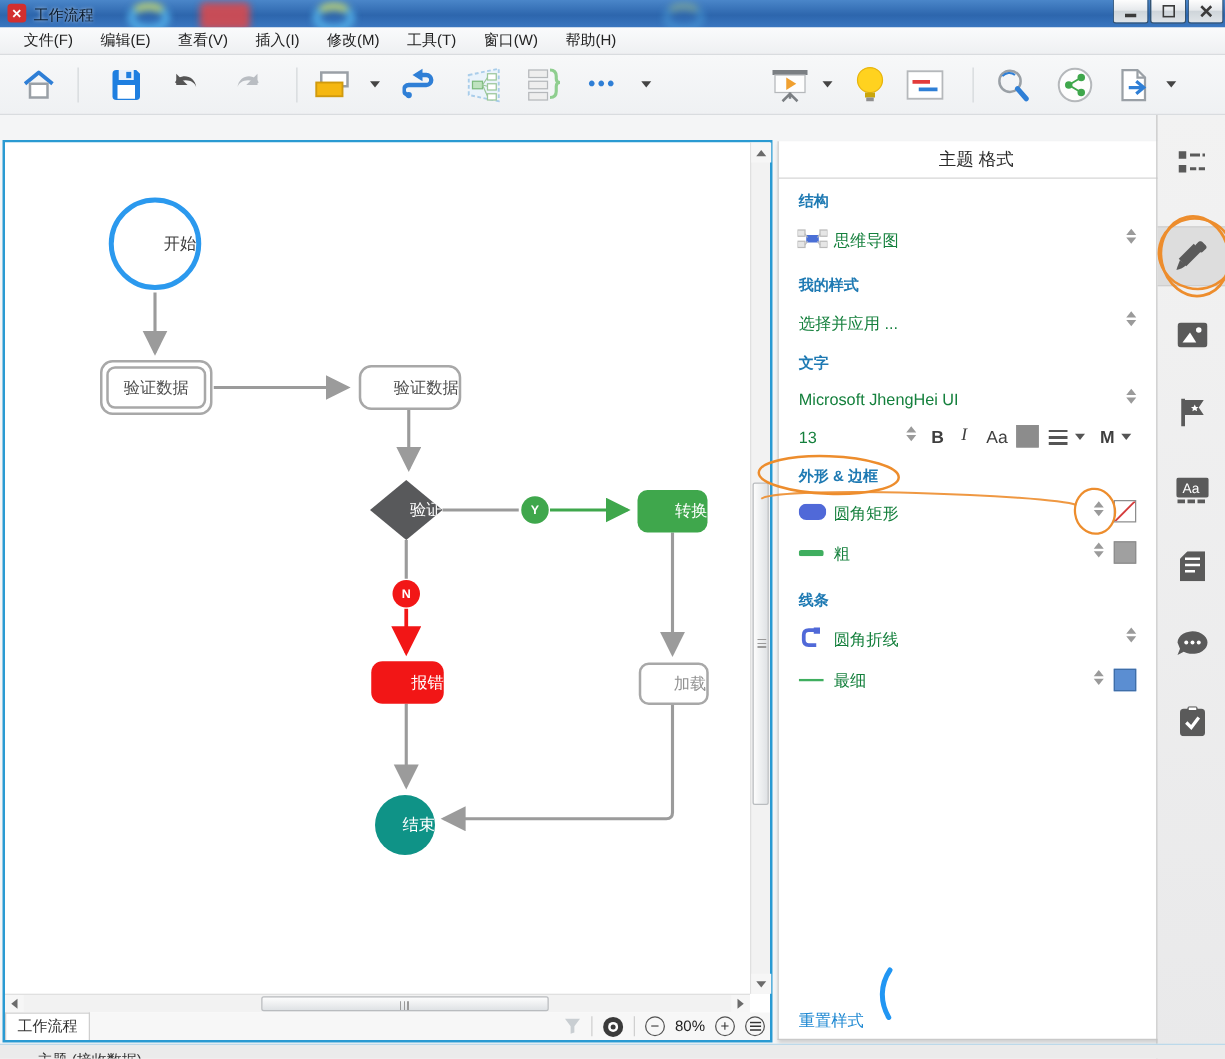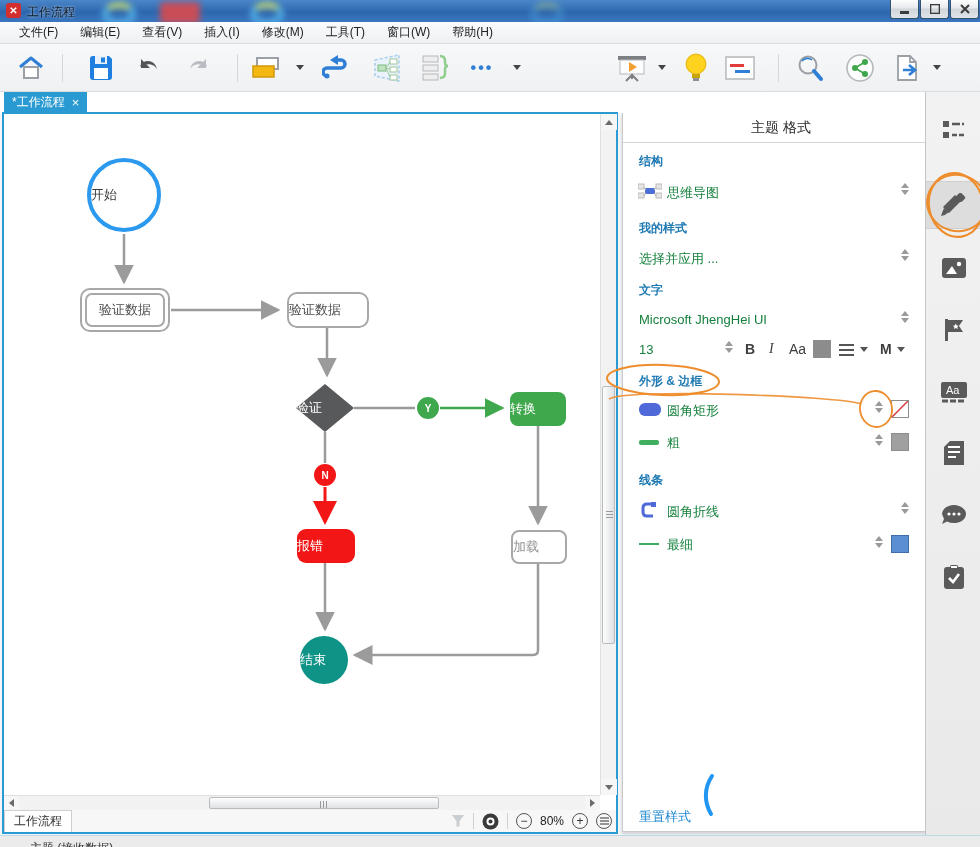--- a/index.html
+++ b/index.html
@@ -33,21 +33,21 @@
 
   
   .tabrow { position:absolute; left:0; top:92px; width:980px; height:21px; background:#fff; }
   .doc-tab { position:absolute; left:4px; top:0; height:21px; background:#2a9ad2; color:#fff; font-size:12px; display:flex; align-items:center; padding:0 8px; gap:7px; }
   .doc-tab .close { font-size:13px; }
 
   
   .canvas { position:absolute; left:2px; top:112px; width:616px; height:722px; border:2px solid #2a9ad2; background:#fff; }
   .diagram { position:absolute; left:0; top:0; width:596px; height:681px; background:#fff; overflow:hidden; }
   .edges { position:absolute; left:0; top:0; }
-  .node { position:absolute; display:flex; align-items:center; justify-content:flex-start; font-size:13px; color:#4d4d4d; background:#fff; }
+  .node { position:absolute; display:flex; align-items:center; justify-content:flex-end; font-size:13px; color:#4d4d4d; background:#fff; }
   .n-start { left:83px; top:44px; width:74px; height:74px; border:4px solid #2b99ee; border-radius:50%; color:#3c3c3c; }
   .n-outer { left:76px; top:174px; width:90px; height:44px; border:2px solid #a8a8a8; border-radius:10px; padding:3px; }
   .n-inner { width:100%; height:100%; border:2px solid #a8a8a8; border-radius:7px; display:flex; align-items:center; justify-content:center; color:#4d4d4d; }
   .n-vdata { left:283px; top:178px; width:82px; height:36px; border:2px solid #a8a8a8; border-radius:10px; }
   .n-diamond { left:292px; top:270px; width:58px; height:48px; background:#58595b; color:#fff; clip-path:polygon(50% 0,100% 50%,50% 100%,0 50%); }
   .n-convert { left:506px; top:278px; width:56px; height:34px; background:#3fa74c; color:#fff; border-radius:8px; }
   .n-error { left:293px; top:415px; width:58px; height:34px; background:#f21616; color:#fff; border-radius:9px; }
   .n-load { left:507px; top:416px; width:56px; height:34px; border:2px solid #a8a8a8; color:#919191; border-radius:8px; }
   .n-end { left:296px; top:522px; width:48px; height:48px; background:#0f9387; color:#fff; border-radius:50%; }
   .edge-label { position:absolute; width:22px; height:22px; border-radius:50%; color:#fff; font-size:10px; font-weight:bold; display:flex; align-items:center; justify-content:center; }
@@ -268,26 +268,20 @@
           <path d="M4,2 h12 l6,6 v18 h-18 z" fill="#fff" stroke="#9aa0a6" stroke-width="1.8"></path>
           <path d="M16,2 v6 h6" fill="none" stroke="#9aa0a6" stroke-width="1.8"></path>
           <path d="M9,16 h10 M15,11 L21,16 L15,21" fill="none" stroke="#2f7fd6" stroke-width="2.6"></path>
         </svg>
     </div>
     <div class="tb-caret" style="left:933px">
         <div class="caret"></div>
       </div>
   </div>
 
-  <div class="tabrow">
-    <div class="doc-tab">
-      <span>*工作流程</span>
-      <span class="close">×</span>
-    </div>
-  </div>
 
   <div class="canvas">
     <div class="diagram">
       <svg class="edges" width="596" height="681">
         <defs>
           <marker id="ag" markerWidth="9" markerHeight="9" refX="7" refY="4" orient="auto">
               <path d="M0,0 L8,4 L0,8 Z" fill="#9b9b9b"></path>
             </marker>
           <marker id="agr" markerWidth="9" markerHeight="9" refX="7" refY="4" orient="auto">
               <path d="M0,0 L8,4 L0,8 Z" fill="#3fa74c"></path>

